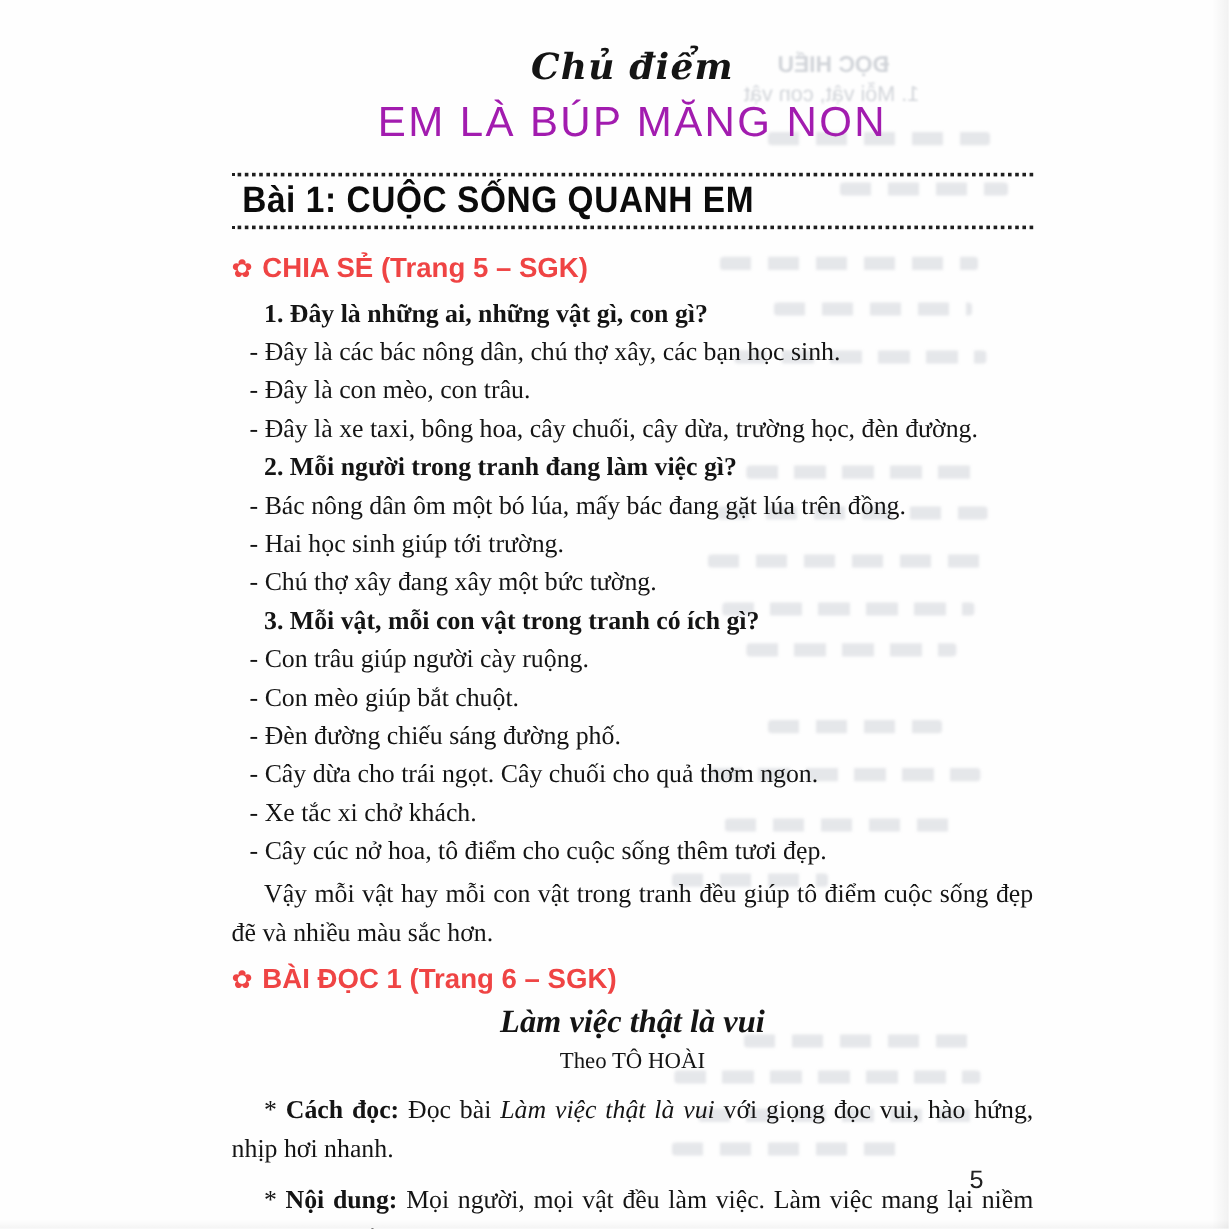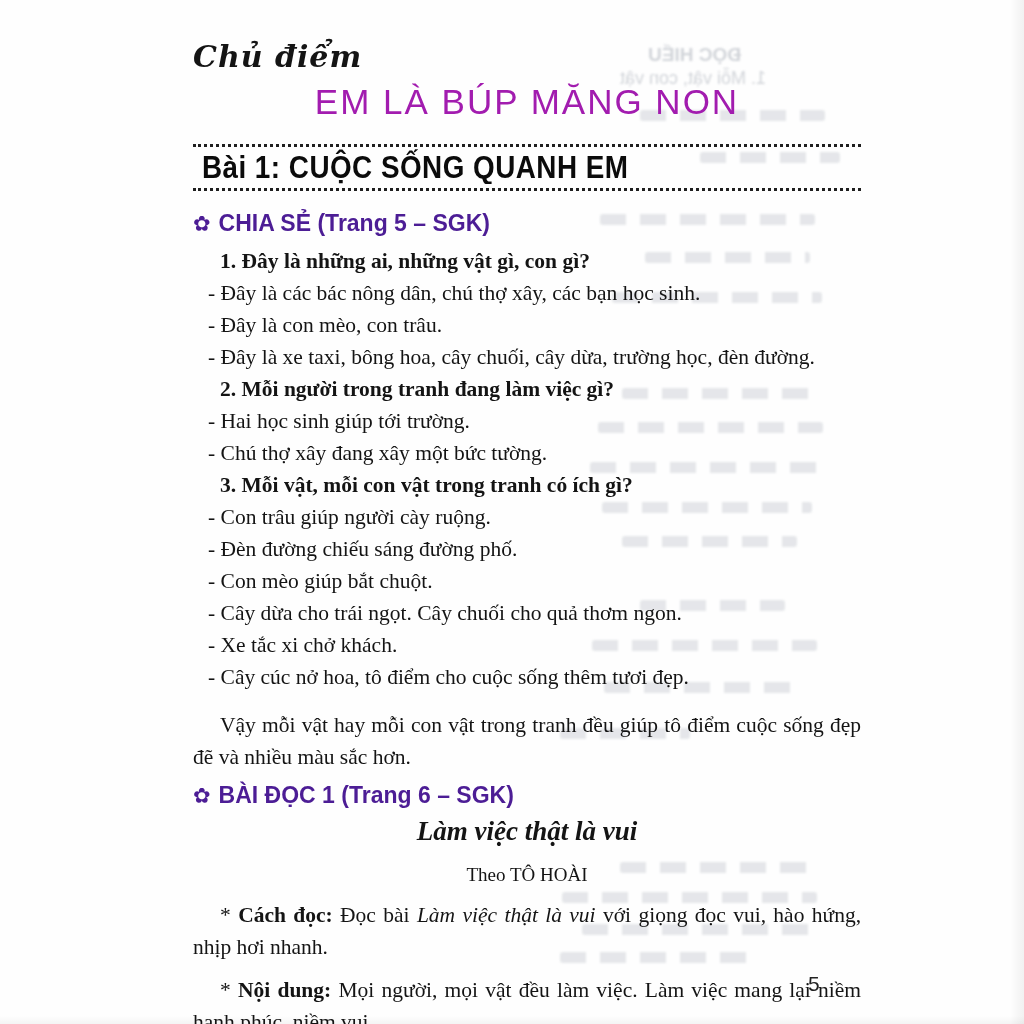--- a/index.html
+++ b/index.html
@@ -25,21 +25,21 @@
   .streak{
     position:absolute;height:11px;border-radius:3px;
     background:repeating-linear-gradient(90deg,rgba(100,110,130,0.16) 0 26px,rgba(0,0,0,0) 26px 40px);
     filter:blur(1.2px);
   }
 
   
   .content{position:absolute;left:193px;width:668px;top:0;padding-top:40px;}
 
   .topic-label{
-    font-family:"DejaVu Serif","Liberation Serif",serif;
+    text-align:center;font-family:"DejaVu Serif","Liberation Serif",serif;
     font-style:italic;font-weight:700;font-size:30px;line-height:34px;
     letter-spacing:1px;
   }
   .topic-title{
     text-align:center;font-family:"Liberation Sans","DejaVu Sans",sans-serif;
     font-size:35px;line-height:40px;letter-spacing:2px;margin-top:8px;
     color:#a21caf;
   }
   .banner{
     margin-top:22px;
@@ -48,38 +48,38 @@
   }
   .banner-title{
     display:inline-block;
     font-family:"Liberation Sans","DejaVu Sans",sans-serif;
     font-weight:700;font-size:29px;line-height:34px;letter-spacing:0.5px;
     transform:scale(0.96,1.06);color:#0b0b0b;
   }
   .section-heading{
     margin-top:18px;
     font-family:"Liberation Sans","DejaVu Sans",sans-serif;
-    font-weight:700;font-size:23px;line-height:28px;color:#4c1d95;
+    font-weight:700;font-size:23px;line-height:28px;color:#ef4444;
   }
   .section-heading .flower{font-family:"DejaVu Sans",sans-serif;font-size:21px;margin-right:8px;}
 
   .qa{margin-top:7px;font-size:21.5px;line-height:32px;}
   .question{font-weight:700;padding-left:27px;}
   .answer{padding-left:15px;}
 
   .para{
     font-size:21.5px;line-height:32px;text-align:justify;text-indent:27px;
   }
-  .conclusion{margin-top:16px;}
+  .conclusion{margin-top:4px;}
 
   .reading-title{
     text-align:center;font-style:italic;font-weight:700;
     font-size:27px;line-height:34px;margin-top:4px;
   }
-  .byline{text-align:center;font-size:19px;line-height:26px;margin-top:14px;}
+  .byline{text-align:center;font-size:19px;line-height:26px;margin-top:4px;}
 
   .note{margin-top:11px;}
   .bold{font-weight:700;}
   .italic{font-style:italic;}
 
   .page-number{
     position:absolute;left:808px;top:972px;
     font-family:"Liberation Sans","DejaVu Sans",sans-serif;
     font-size:21px;color:#222;
   }
@@ -123,27 +123,28 @@
     <span class="flower">✿</span><span>CHIA SẺ (Trang 5 – SGK)</span>
   </div>
 
   <div class="qa">
     <div class="question">1. Đây là những ai, những vật gì, con gì?</div>
     <div class="answer">- Đây là các bác nông dân, chú thợ xây, các bạn học sinh.</div>
     <div class="answer">- Đây là con mèo, con trâu.</div>
     <div class="answer">- Đây là xe taxi, bông hoa, cây chuối, cây dừa, trường học, đèn đường.</div>
 
     <div class="question">2. Mỗi người trong tranh đang làm việc gì?</div>
+    <div class="answer">- Bác nông dân ôm một bó lúa, mấy bác đang gặt lúa trên đồng.</div>
     <div class="answer">- Hai học sinh giúp tới trường.</div>
     <div class="answer">- Chú thợ xây đang xây một bức tường.</div>
 
     <div class="question">3. Mỗi vật, mỗi con vật trong tranh có ích gì?</div>
     <div class="answer">- Con trâu giúp người cày ruộng.</div>
+    <div class="answer">- Con mèo giúp bắt chuột.</div>
     <div class="answer">- Đèn đường chiếu sáng đường phố.</div>
-    <div class="answer">- Con mèo giúp bắt chuột.</div>
     <div class="answer">- Cây dừa cho trái ngọt. Cây chuối cho quả thơm ngon.</div>
     <div class="answer">- Xe tắc xi chở khách.</div>
     <div class="answer">- Cây cúc nở hoa, tô điểm cho cuộc sống thêm tươi đẹp.</div>
 
     <div class="para conclusion">Vậy mỗi vật hay mỗi con vật trong tranh đều giúp tô điểm cuộc sống đẹp đẽ và nhiều màu sắc hơn.</div>
   </div>
 
   <div class="section-heading" style="margin-top:8px;">
     <span class="flower">✿</span><span>BÀI ĐỌC 1 (Trang 6 – SGK)</span>
   </div>

